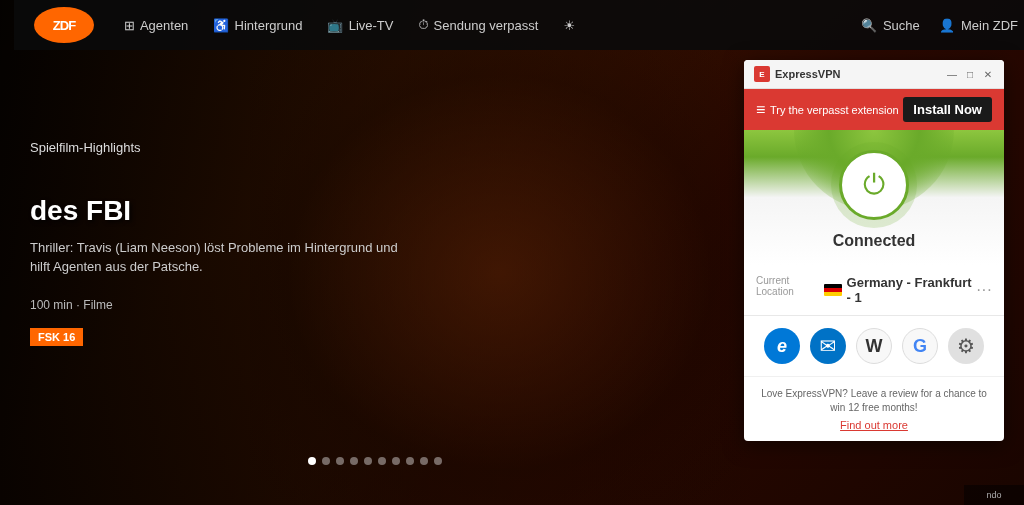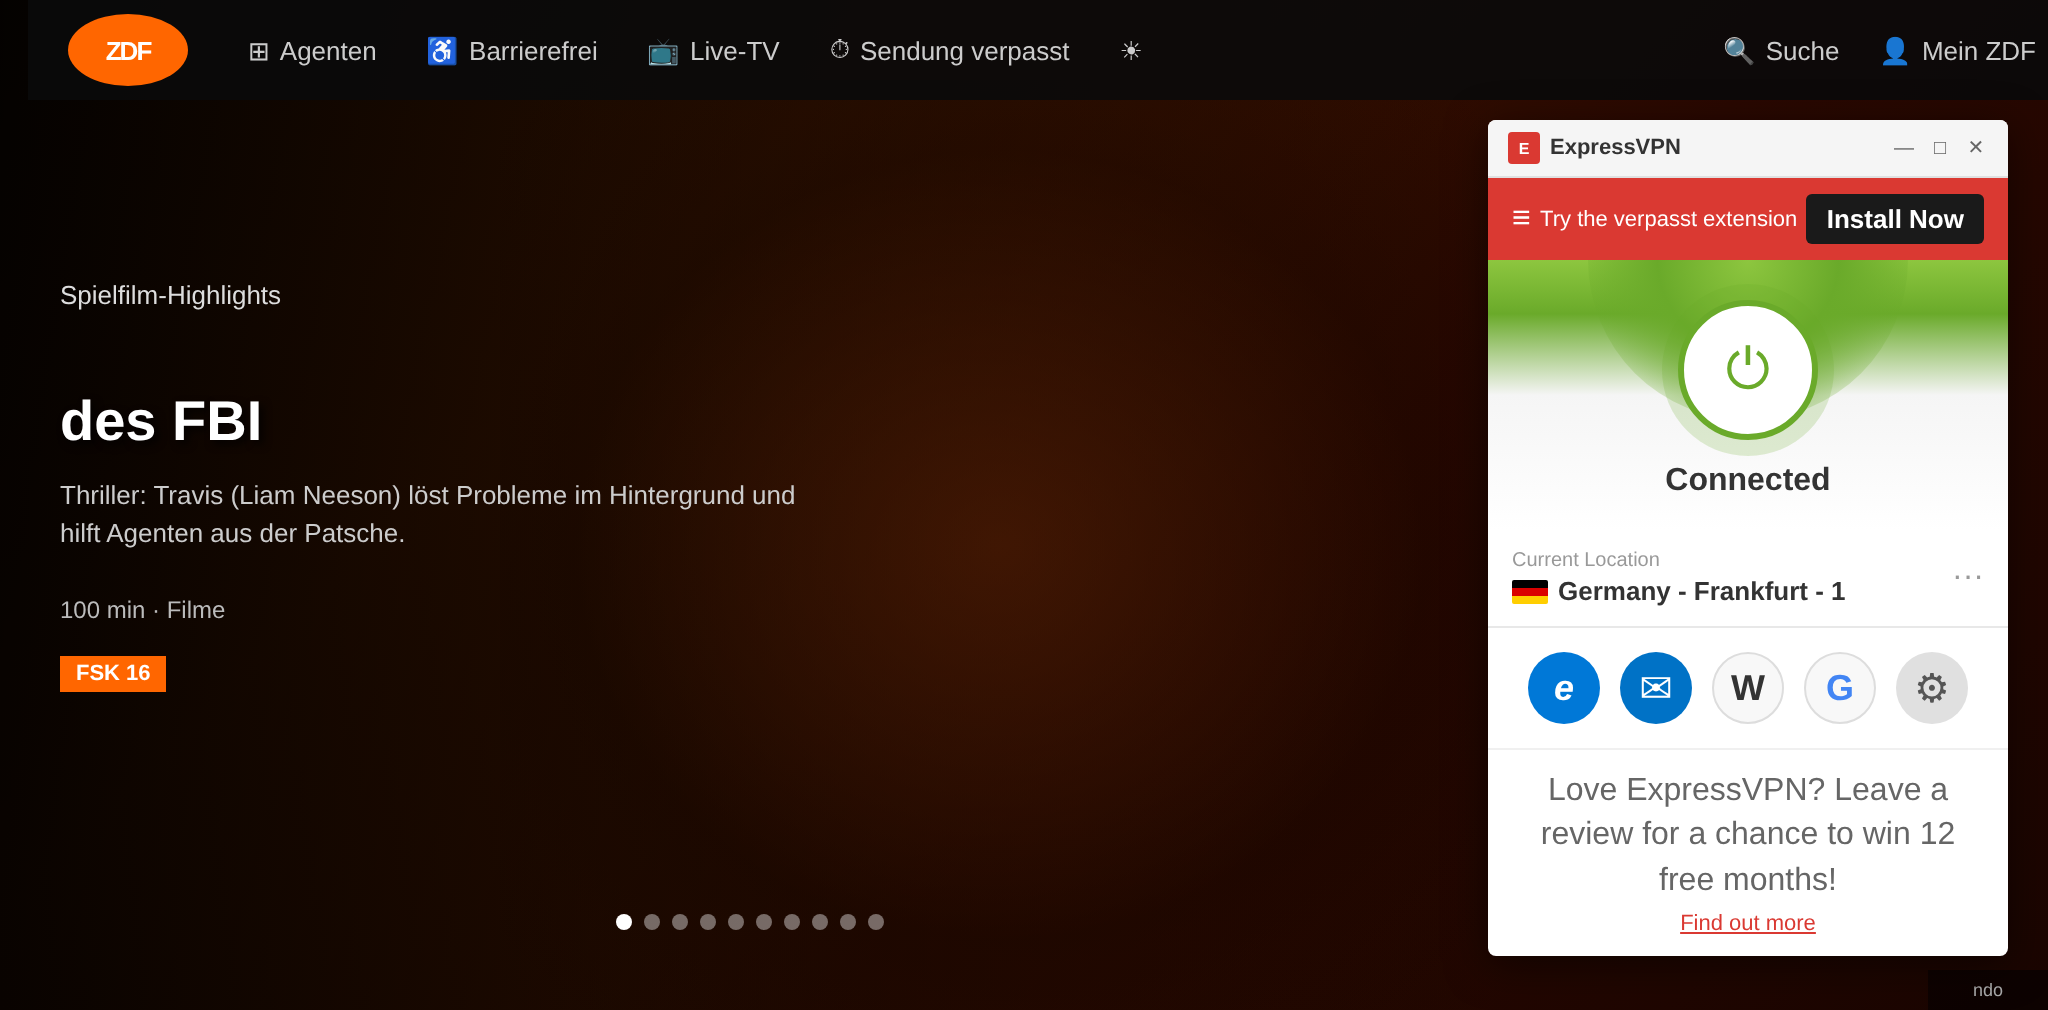--- a/index.html
+++ b/index.html
@@ -273,21 +273,21 @@
     .vpn-location {
       padding: 10px 12px;
       border-bottom: 1px solid #e8e8e8;
       display: flex;
       align-items: center;
       justify-content: space-between;
     }
 
     .location-left {
       display: flex;
-      flex-direction: column;
+      flex-direction: row;
     }
 
     .location-label {
       font-size: 10px;
       color: #999;
       margin-bottom: 2px;
     }
 
     .location-name {
       font-size: 13px;
@@ -334,21 +334,21 @@
     .sc-google { background: #f8f8f8; color: #4285f4; border: 1px solid #ddd; font-size: 16px; font-weight: bold; }
     .sc-settings { background: #e0e0e0; color: #555; }
 
     
     .vpn-promo {
       padding: 10px 15px;
       text-align: center;
     }
 
     .vpn-promo-text {
-      font-size: 16px;
+      font-size: 10px;
       color: #666;
       line-height: 1.4;
     }
 
     .vpn-promo-link {
       font-size: 11px;
       color: #da3932;
       text-decoration: underline;
       cursor: pointer;
       display: block;
@@ -378,21 +378,21 @@
     <span class="zdf-logo-inner">ZDF</span>
   </div>
 
   <div class="nav-items">
     <div class="nav-item">
       <span>⊞</span>
       <span>Agenten</span>
     </div>
     <div class="nav-item">
       <span>♿</span>
-      <span>Barrierefrei</span>
+      <span>Hintergrund</span>
     </div>
     <div class="nav-item">
       <span>📺</span>
       <span>Live-TV</span>
     </div>
     <div class="nav-item">
       <span>⏱</span>
       <span>Sendung verpasst</span>
     </div>
     <div class="nav-item">

